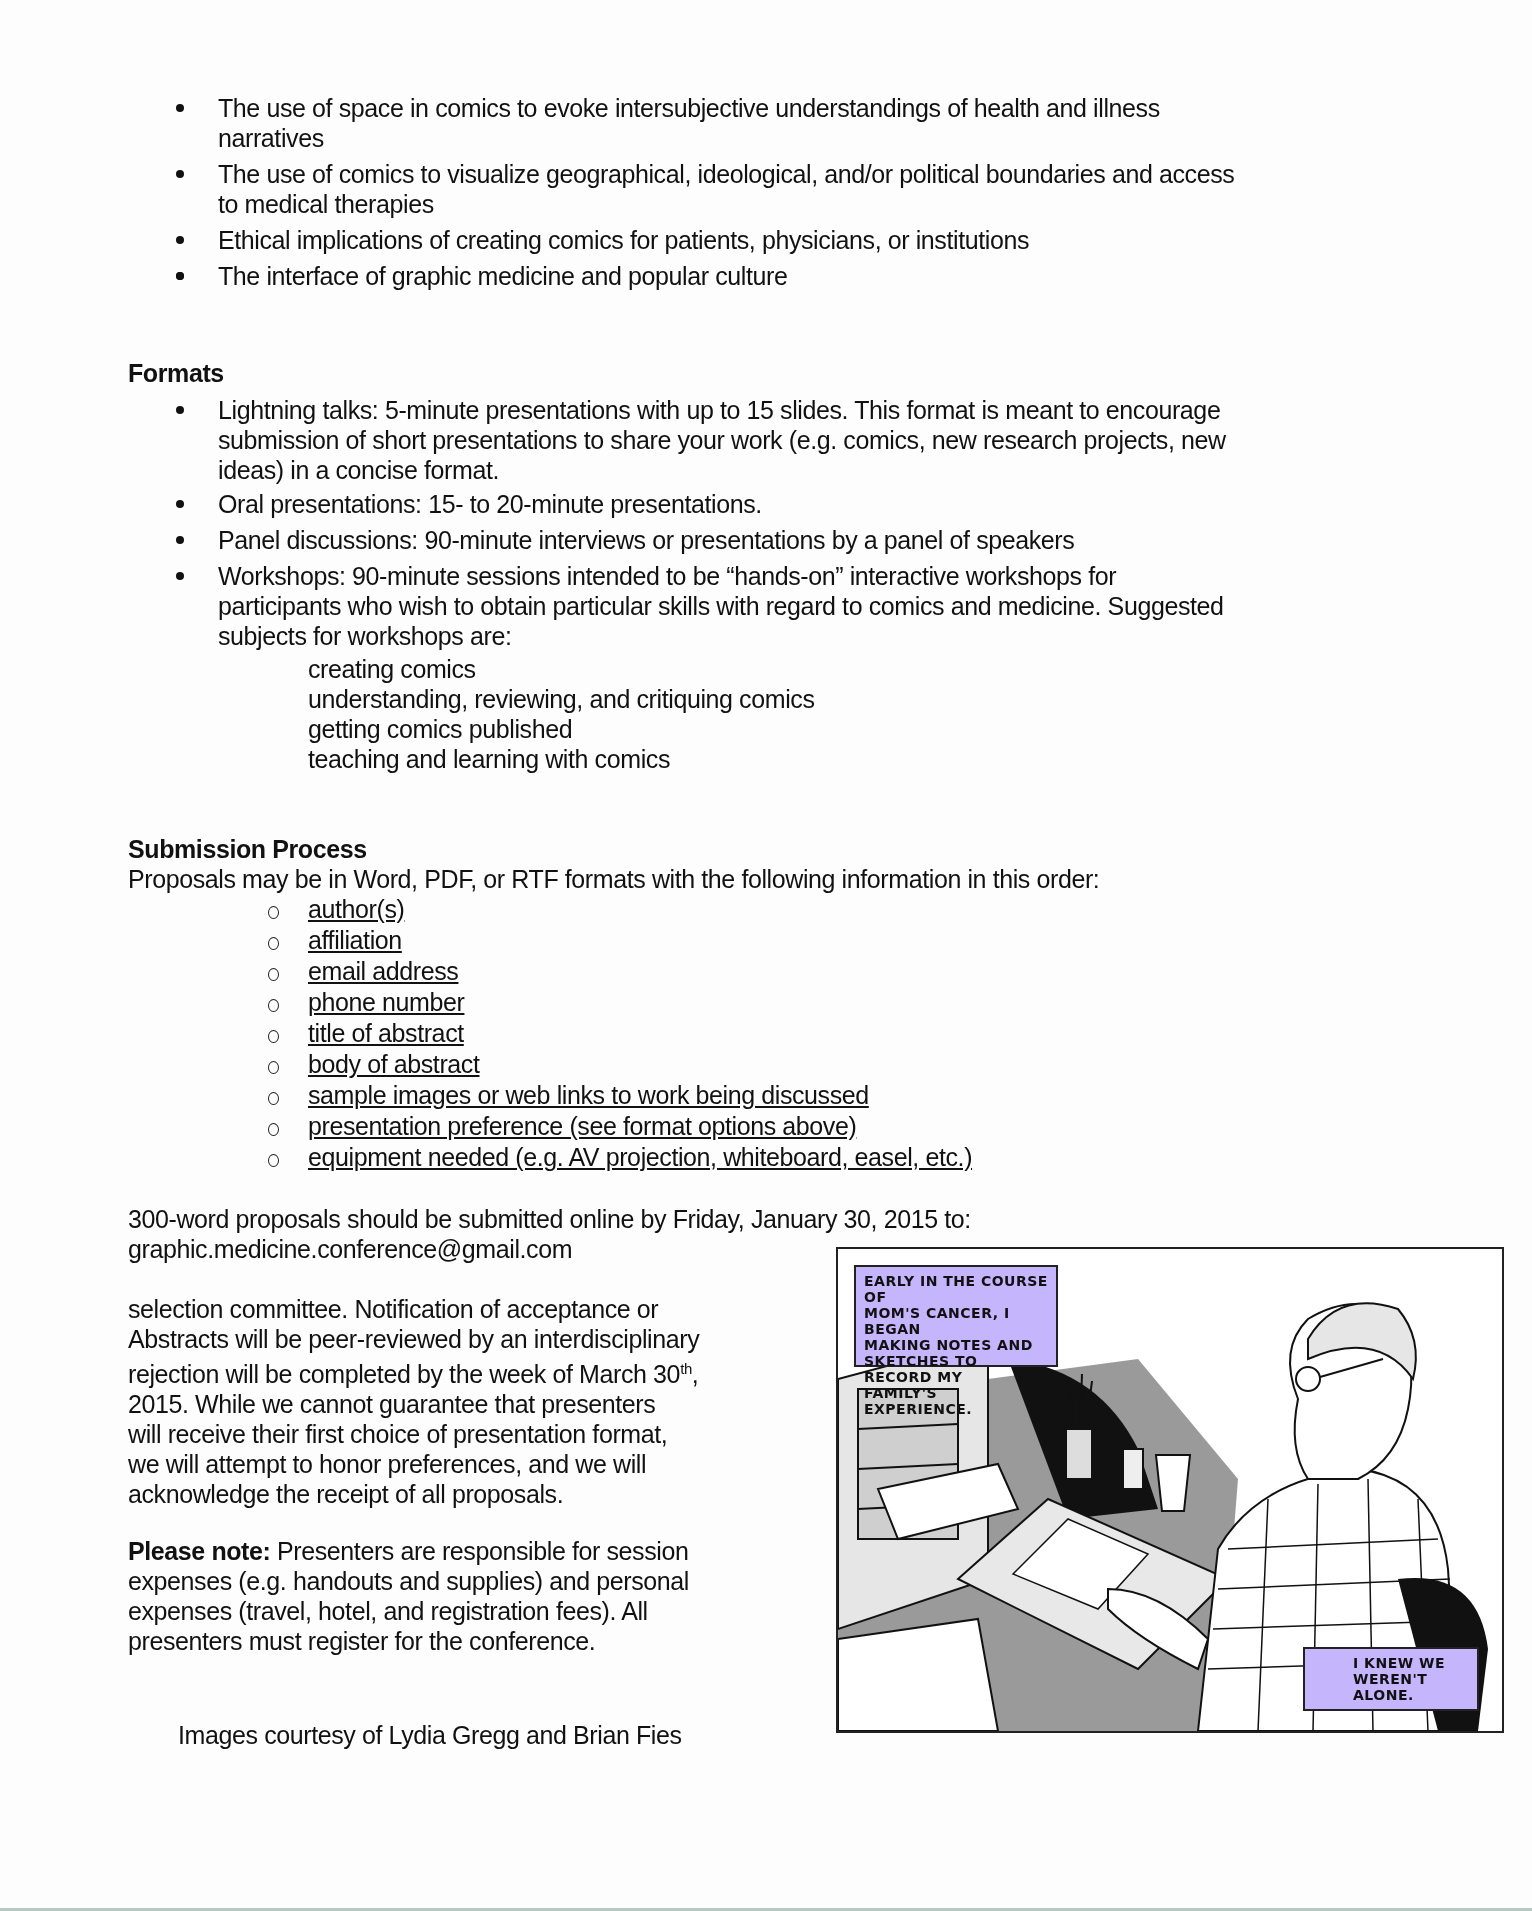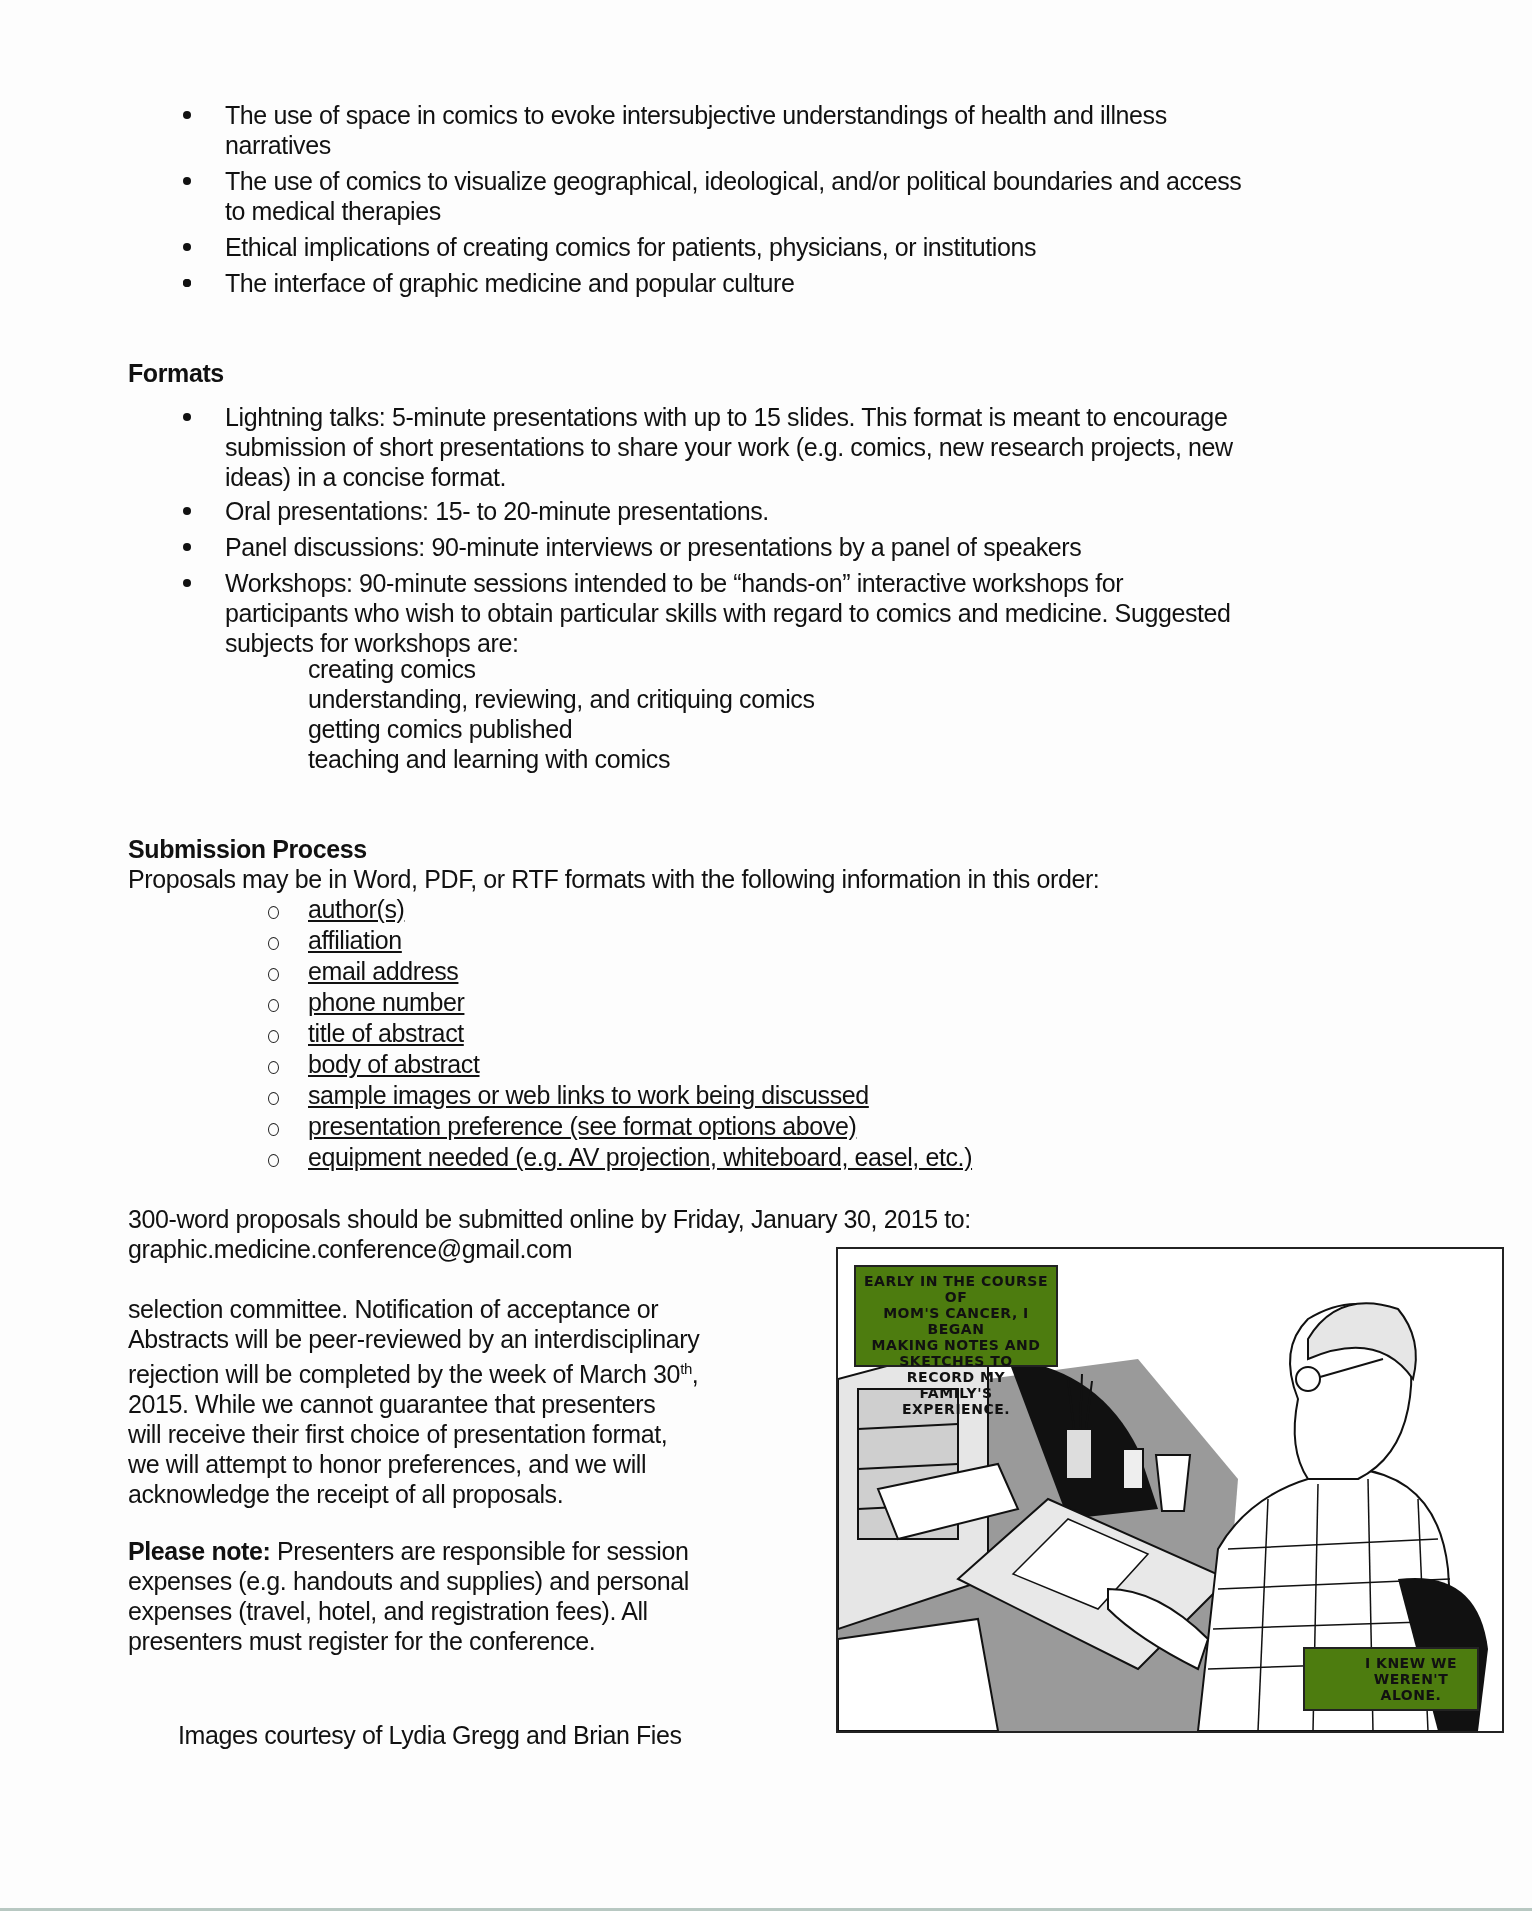--- a/index.html
+++ b/index.html
@@ -3,21 +3,21 @@
 <meta charset="utf-8">
 <style>
   html, body { margin: 0; padding: 0; }
   body {
     width: 1532px; height: 1911px; position: relative; overflow: hidden;
     background: #fdfdfd; color: #111;
     font-family: "Liberation Sans", sans-serif;
     font-size: 25px; letter-spacing: -0.4px;
   }
   .page { position: absolute; left: 0; top: 0; width: 1532px; height: 1911px; }
-  .bullets { position: absolute; left: 0; margin: 8px; padding: 0; list-style: none; }
+  .bullets { position: absolute; left: 0; margin: 1px; padding: 0; list-style: none; }
   .bullets li { position: relative; padding-left: 217px; width: 1180px; line-height: 30px; margin-bottom: 6px; }
   .bullets li .dot {
     position: absolute; left: 175px; top: 11px; width: 8px; height: 8px; border-radius: 50%; background: #111;
   }
   .topics { top: 92px; }
   .formats-list { top: 394px; }
   .heading { position: absolute; left: 128px; font-weight: bold; line-height: 30px; }
   .sub-items { position: absolute; left: 308px; line-height: 30px; }
   .sub-items div { height: 30px; }
   .para { position: absolute; left: 128px; line-height: 30px; }
@@ -25,23 +25,23 @@
   .circle-list .row { height: 31px; line-height: 31px; position: relative; padding-left: 40px; text-decoration: underline; }
   .circle-list .ring {
     position: absolute; left: 0; top: 12px; width: 9px; height: 11px; border: 1.5px solid #222; border-radius: 50%;
   }
   sup { font-size: 15px; }
   .comic {
     position: absolute; left: 836px; top: 1247px; width: 664px; height: 482px;
     border: 2px solid #222; background: #fff; overflow: hidden;
   }
   .caption-box {
-    position: absolute; background: #4d7c0f; border: 2px solid #222;
+    position: absolute; background: #c4b5fd; border: 2px solid #222;
     font-family: "DejaVu Sans", sans-serif; font-size: 14px; font-weight: bold; letter-spacing: 0.5px;
-    text-align: center; line-height: 16px; color: #111; white-space: pre-line; padding: 6px 8px;
+    line-height: 16px; color: #111; white-space: pre-line; padding: 6px 8px;
   }
   .cap1 { left: 16px; top: 16px; width: 184px; height: 86px; }
   .cap2 { left: 465px; top: 398px; width: 116px; height: 48px; padding-left: 48px; }
   .credit { position: absolute; left: 178px; top: 1720px; line-height: 30px; }
   .bottom-line { position: absolute; left: 0; bottom: 0; width: 1532px; height: 3px; background: #b8c8c2; }
 </style>
 </head>
 <body>
 
 <div class="page">

